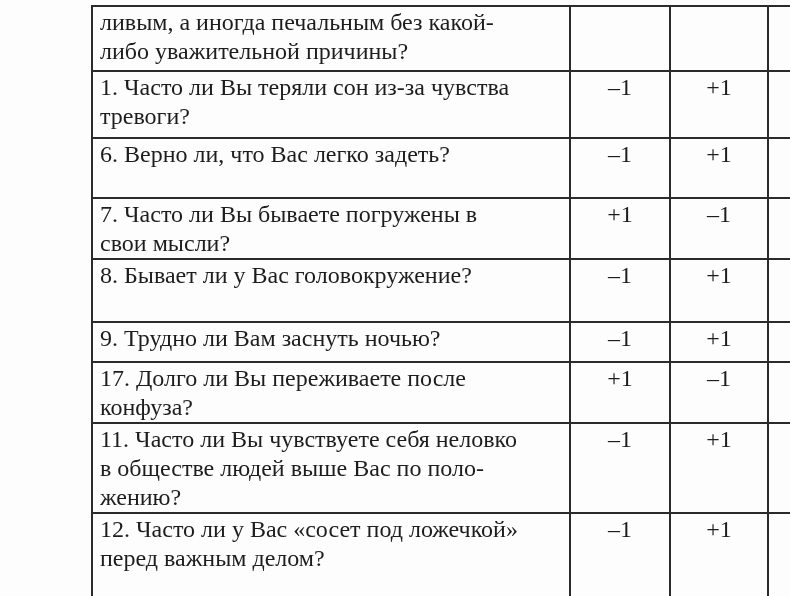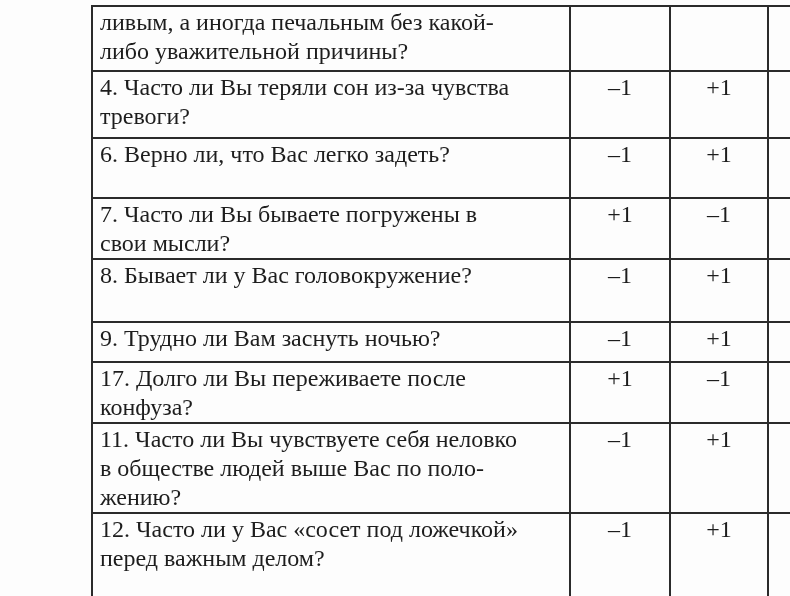--- a/index.html
+++ b/index.html
@@ -68,21 +68,21 @@
     </colgroup>
     <tbody>
         <tr>
     <td class="q">ливым, а иногда печальным без какой-
 либо уважительной причины?</td>
     <td class="v"></td>
     <td class="v"></td>
     <td class="v"></td>
   </tr>
         <tr>
-    <td class="q">4. Часто ли Вы теряли сон из-за чувства
+    <td class="q">1. Часто ли Вы теряли сон из-за чувства
 тревоги?</td>
     <td class="v">–1</td>
     <td class="v">+1</td>
     <td class="v">0</td>
   </tr>
         <tr>
     <td class="q">6. Верно ли, что Вас легко задеть?</td>
     <td class="v">–1</td>
     <td class="v">+1</td>
     <td class="v">0</td>

